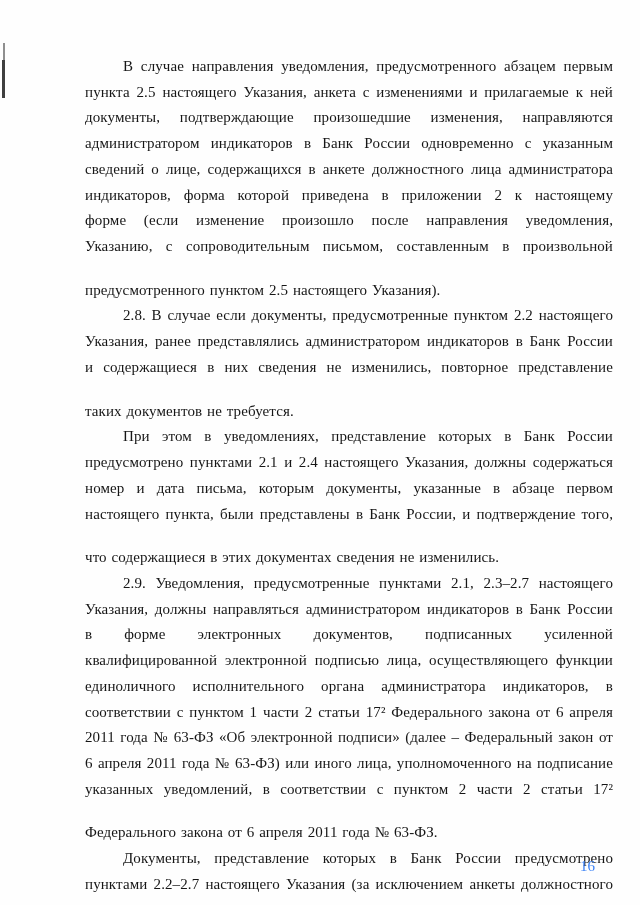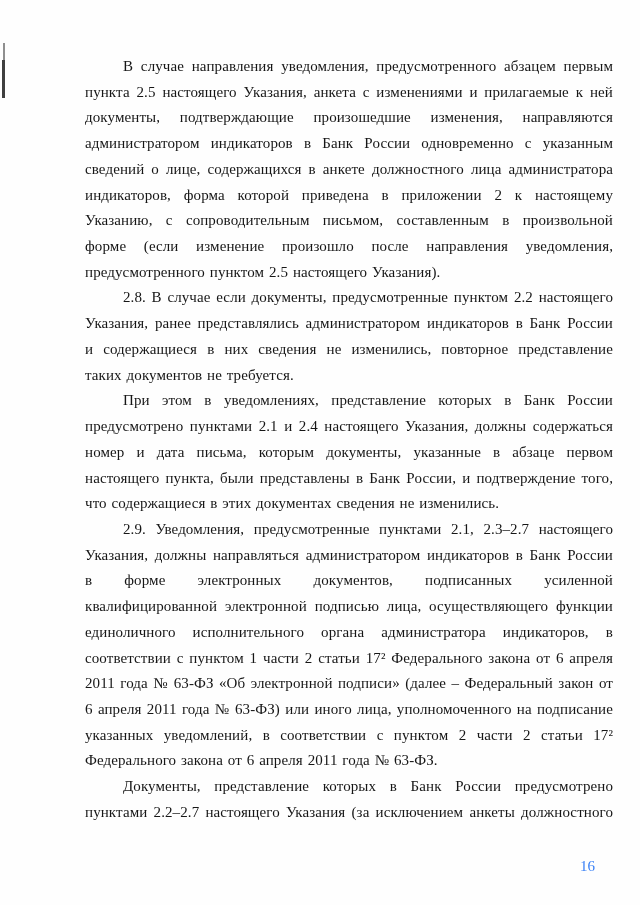--- a/index.html
+++ b/index.html
@@ -29,20 +29,21 @@
     text-align: justify;
     text-align-last: justify;
     letter-spacing: 0.1px;
     word-spacing: 1px;
   }
   .line.indent {
     text-indent: 38px;
   }
   .line.last {
     text-align-last: left;
+    margin-top: 18px;
   }
   .page-number {
     position: absolute;
     top: 856px;
     right: 45px;
     font-size: 15px;
     line-height: 20px;
     color: #3b82f6;
   }
   .scan-mark {
@@ -69,22 +70,22 @@
   <div class="scan-mark light" style="background: rgb(143, 143, 143);"></div>
   <div class="scan-mark dark" style="background: rgb(63, 63, 63);"></div>
 
   <div class="text-block">
       <div class="line indent">В случае направления уведомления, предусмотренного абзацем первым</div>
       <div class="line">пункта 2.5 настоящего Указания, анкета с изменениями и прилагаемые к ней</div>
       <div class="line">документы, подтверждающие произошедшие изменения, направляются</div>
       <div class="line">администратором индикаторов в Банк России одновременно с указанным</div>
       <div class="line">сведений о лице, содержащихся в анкете должностного лица администратора</div>
       <div class="line">индикаторов, форма которой приведена в приложении 2 к настоящему</div>
+      <div class="line">форме (если изменение произошло после направления уведомления,</div>
       <div class="line">Указанию, с сопроводительным письмом, составленным в произвольной</div>
-      <div class="line">форме (если изменение произошло после направления уведомления,</div>
       <div class="line last">предусмотренного пунктом 2.5 настоящего Указания).</div>
       <div class="line indent">2.8. В случае если документы, предусмотренные пунктом 2.2 настоящего</div>
       <div class="line">Указания, ранее представлялись администратором индикаторов в Банк России</div>
       <div class="line">и содержащиеся в них сведения не изменились, повторное представление</div>
       <div class="line last">таких документов не требуется.</div>
       <div class="line indent">При этом в уведомлениях, представление которых в Банк России</div>
       <div class="line">предусмотрено пунктами 2.1 и 2.4 настоящего Указания, должны содержаться</div>
       <div class="line">номер и дата письма, которым документы, указанные в абзаце первом</div>
       <div class="line">настоящего пункта, были представлены в Банк России, и подтверждение того,</div>
       <div class="line last">что содержащиеся в этих документах сведения не изменились.</div>

